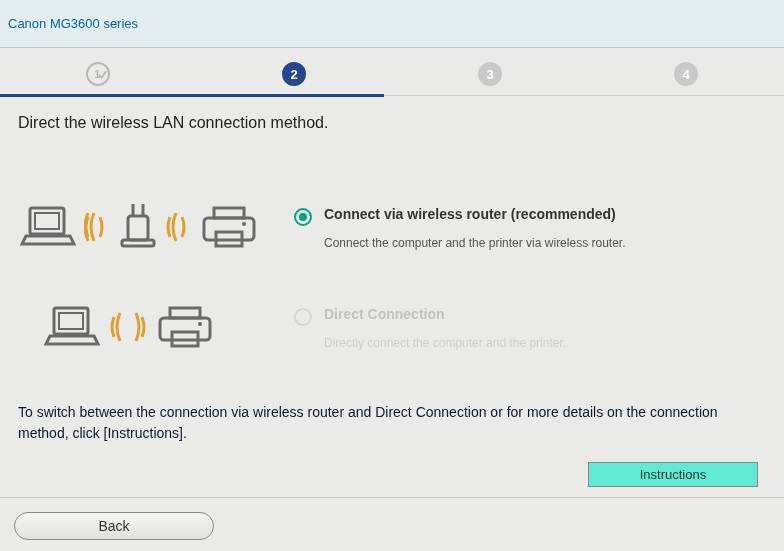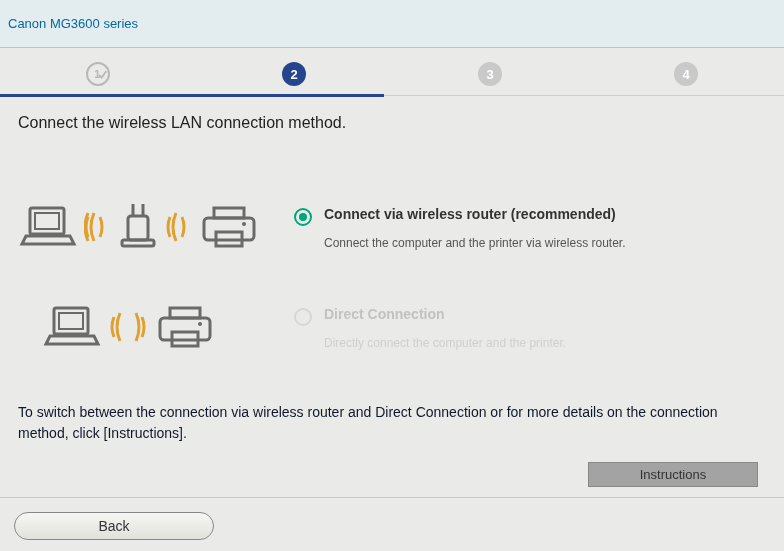--- a/index.html
+++ b/index.html
@@ -129,21 +129,21 @@
     justify-content: flex-end;
     padding-right: 8px;
     margin-bottom: 10px;
   }
   .btn-flat {
     width: 170px;
     padding: 4px 0;
     font-size: 13px;
     text-align: center;
     border: 1px solid #888;
-    background: #a3a3a3;
+    background: #5eead4;
     cursor: pointer;
   }
   .separator {
     border-top: 1px solid #c8c8c8;
     margin: 0;
   }
   .footer {
     display: flex;
     justify-content: space-between;
     padding: 14px 14px;
@@ -186,21 +186,21 @@
     </svg>
   </div>
   <div class="step active">2</div>
   <div class="step future">3</div>
   <div class="step future">4</div>
   <div class="step-underline"></div>
   <div class="step-underline-active" style="left:0; width:49%;"></div>
 </div>
 
 <div class="content">
-  <div class="heading">Connect the wireless LAN connection method.</div>
+  <div class="heading">Direct the wireless LAN connection method.</div>
 
   <div class="option-row">
     <div class="graphic">
       <svg width="60" height="50">
         <rect x="12" y="6" width="34" height="26" rx="2" fill="none" stroke="#6a6a6a" stroke-width="3"></rect>
         <rect x="17" y="11" width="24" height="16" fill="none" stroke="#6a6a6a" stroke-width="2"></rect>
         <path d="M8 34 h44 l4 8 h-52 z" fill="none" stroke="#6a6a6a" stroke-width="3"></path>
       </svg>
       <svg width="26" height="40">
         <path d="M4 10 Q0 20 4 30" stroke="#e0a030" stroke-width="3" fill="none"></path>

